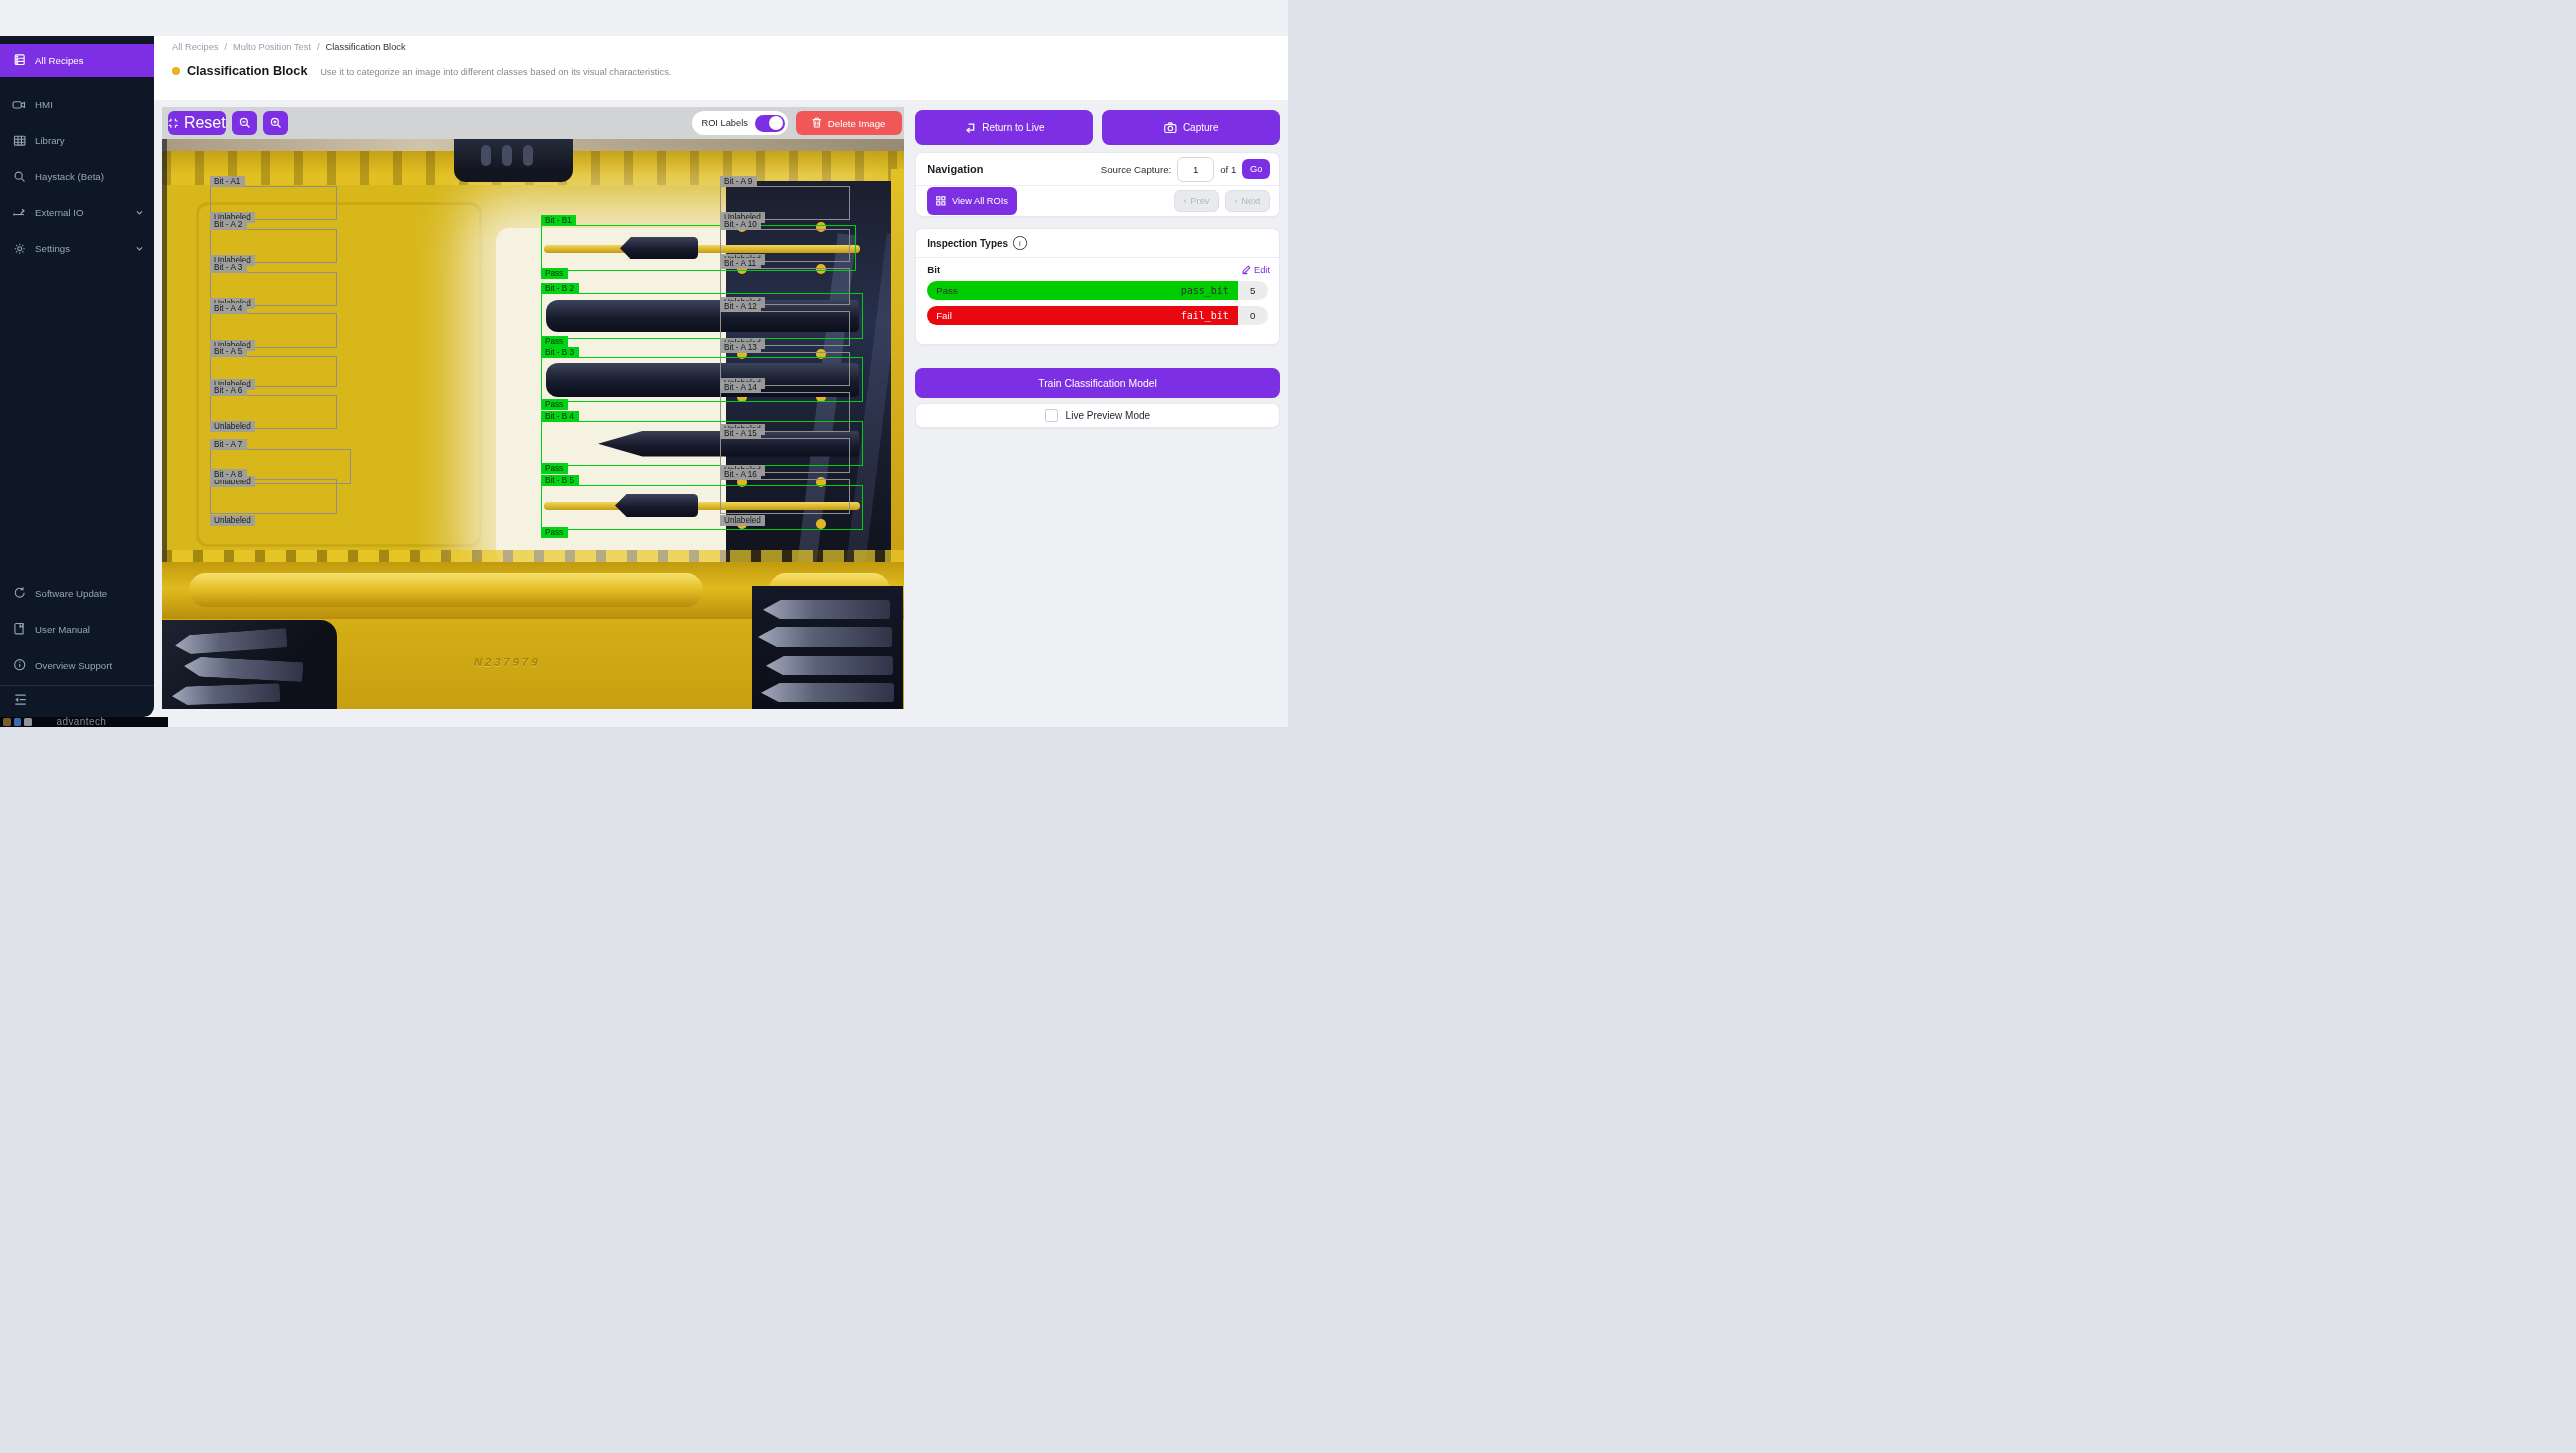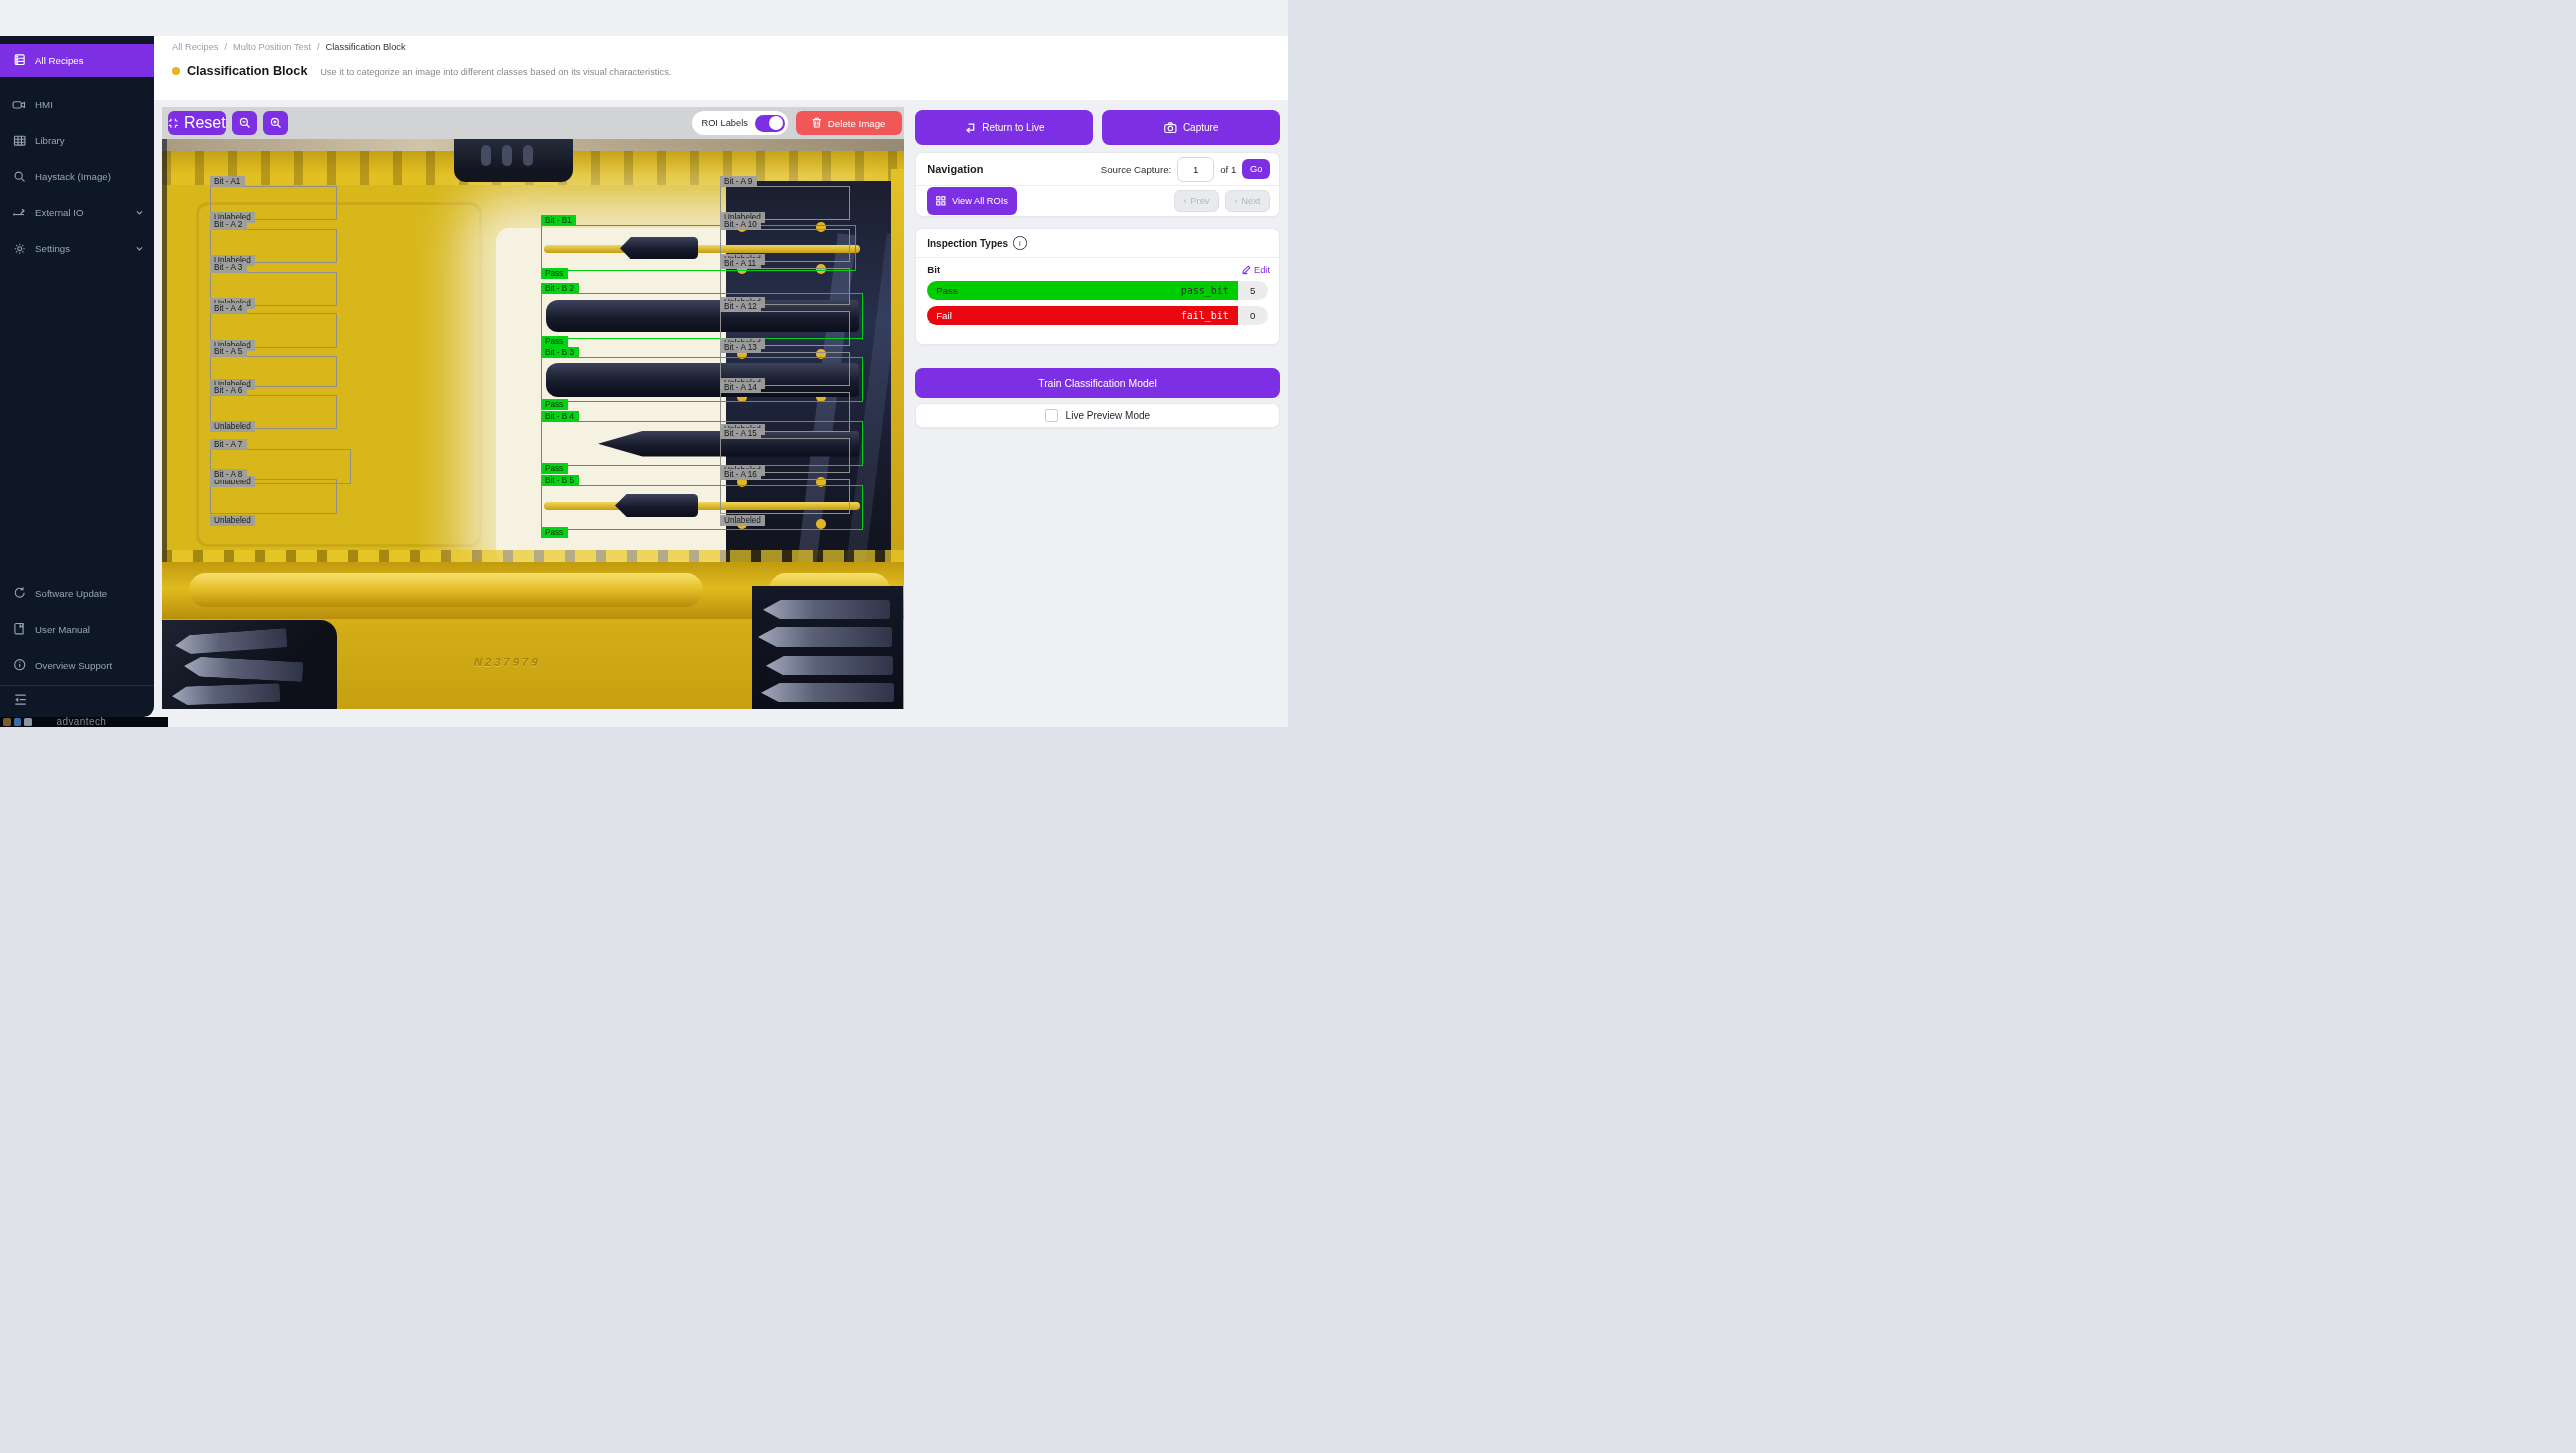--- a/index.html
+++ b/index.html
@@ -197,21 +197,21 @@
           </span>
           <span>Library</span>
         </div>
         <div class="side-item">
           <span class="sicon">
             <svg width="13.4" height="13.4" viewBox="0 0 18 18" stroke="currentColor" stroke-width="1.5" fill="none">
               <circle cx="7.6" cy="7.6" r="4.8"></circle>
               <path d="M11.3 11.3 L15.5 15.5"></path>
             </svg>
           </span>
-          <span>Haystack (Image)</span>
+          <span>Haystack (Beta)</span>
         </div>
         <div class="side-item">
           <span class="sicon">
             <svg width="14" height="13.4" viewBox="0 0 19 18" stroke="currentColor" stroke-width="1.5" fill="none">
               <circle cx="2.8" cy="11.5" r="1.4" fill="currentColor" stroke="none"></circle>
               <path d="M4.2 11.5 h6 c3 0 3-5 6-5"></path>
               <path d="M13.8 4.3 L16.4 6.5 L13.8 8.7"></path>
               <path d="M4.2 11.5 h12"></path>
             </svg>
           </span>

